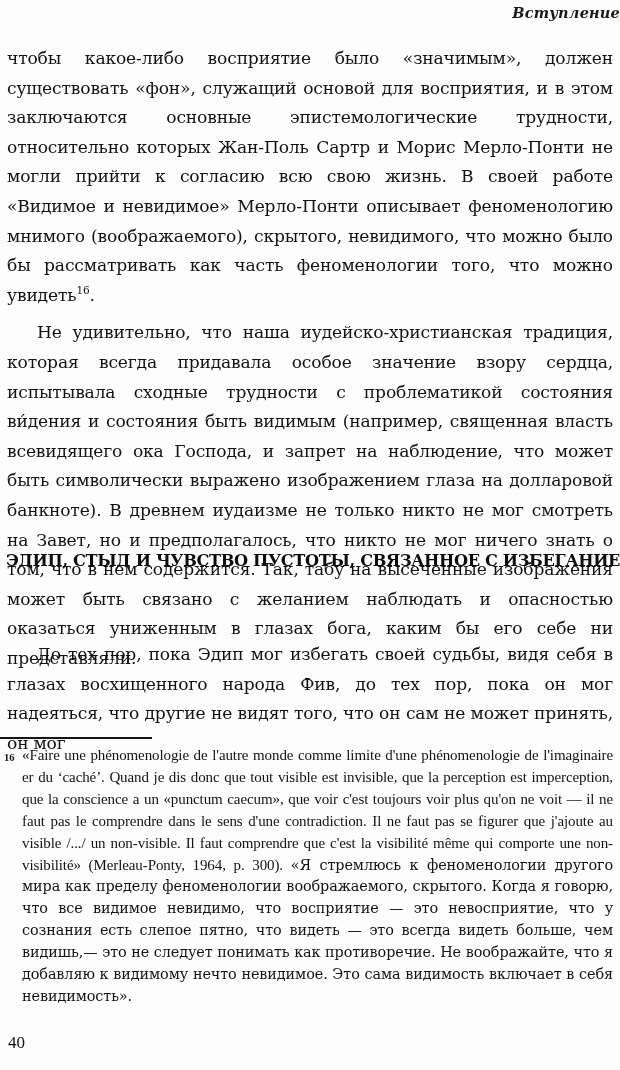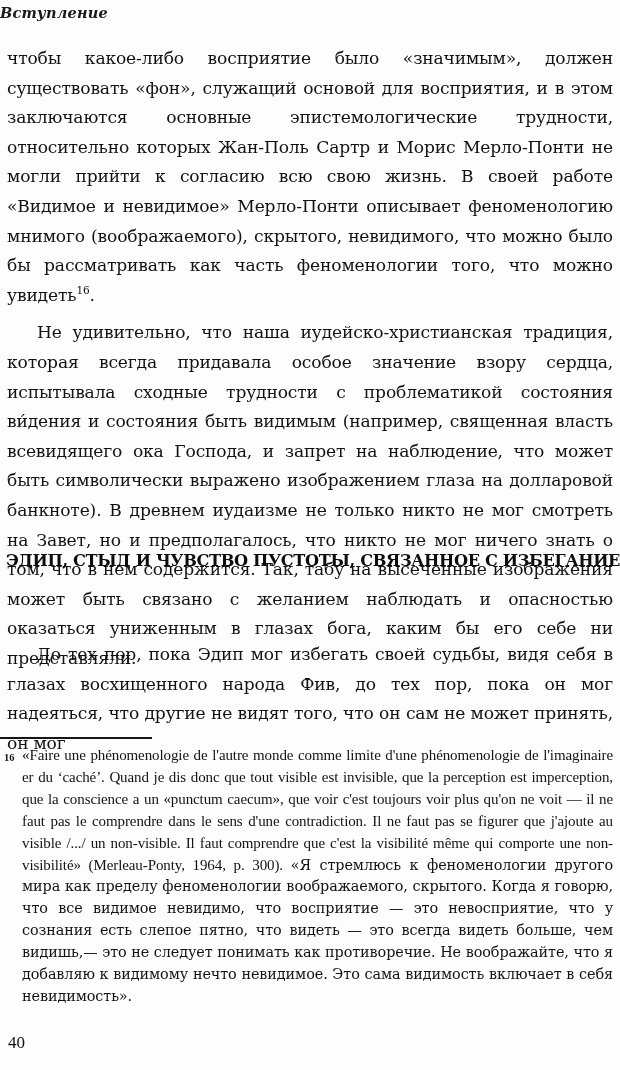--- a/index.html
+++ b/index.html
@@ -18,21 +18,21 @@
     font-family: "Liberation Serif", "DejaVu Serif", serif;
     -webkit-font-smoothing: none;
   }
 
   
   .running-head {
     position: absolute;
     top: 4px;
     left: 0;
     width: 620px;
-    text-align: left;
+    text-align: right;
     font-family: "DejaVu Serif", "Liberation Serif", serif;
     font-style: italic;
     font-weight: 700;
     font-size: 14.5px;
     letter-spacing: 0.2px;
     color: #1a1a1a;
   }
 
   
   .body-block {

